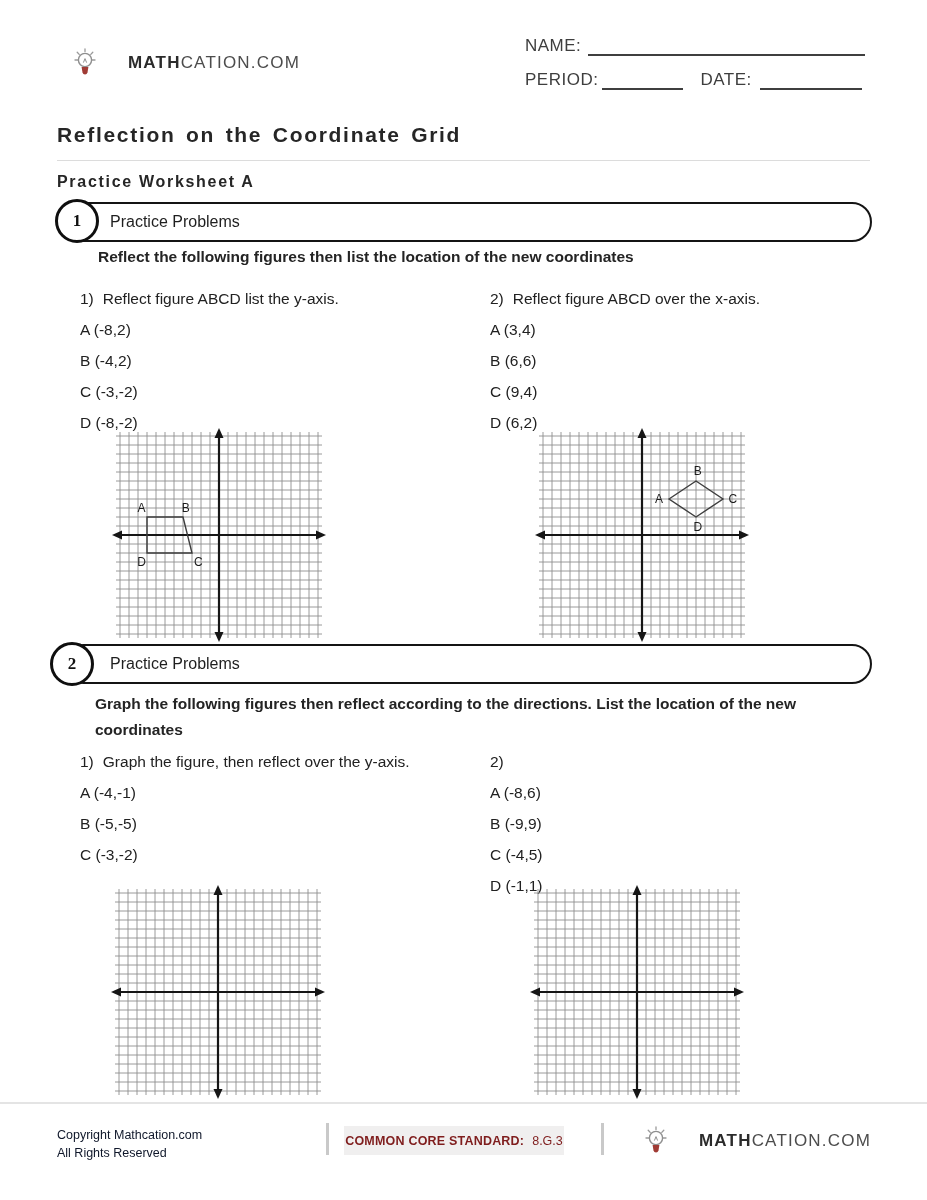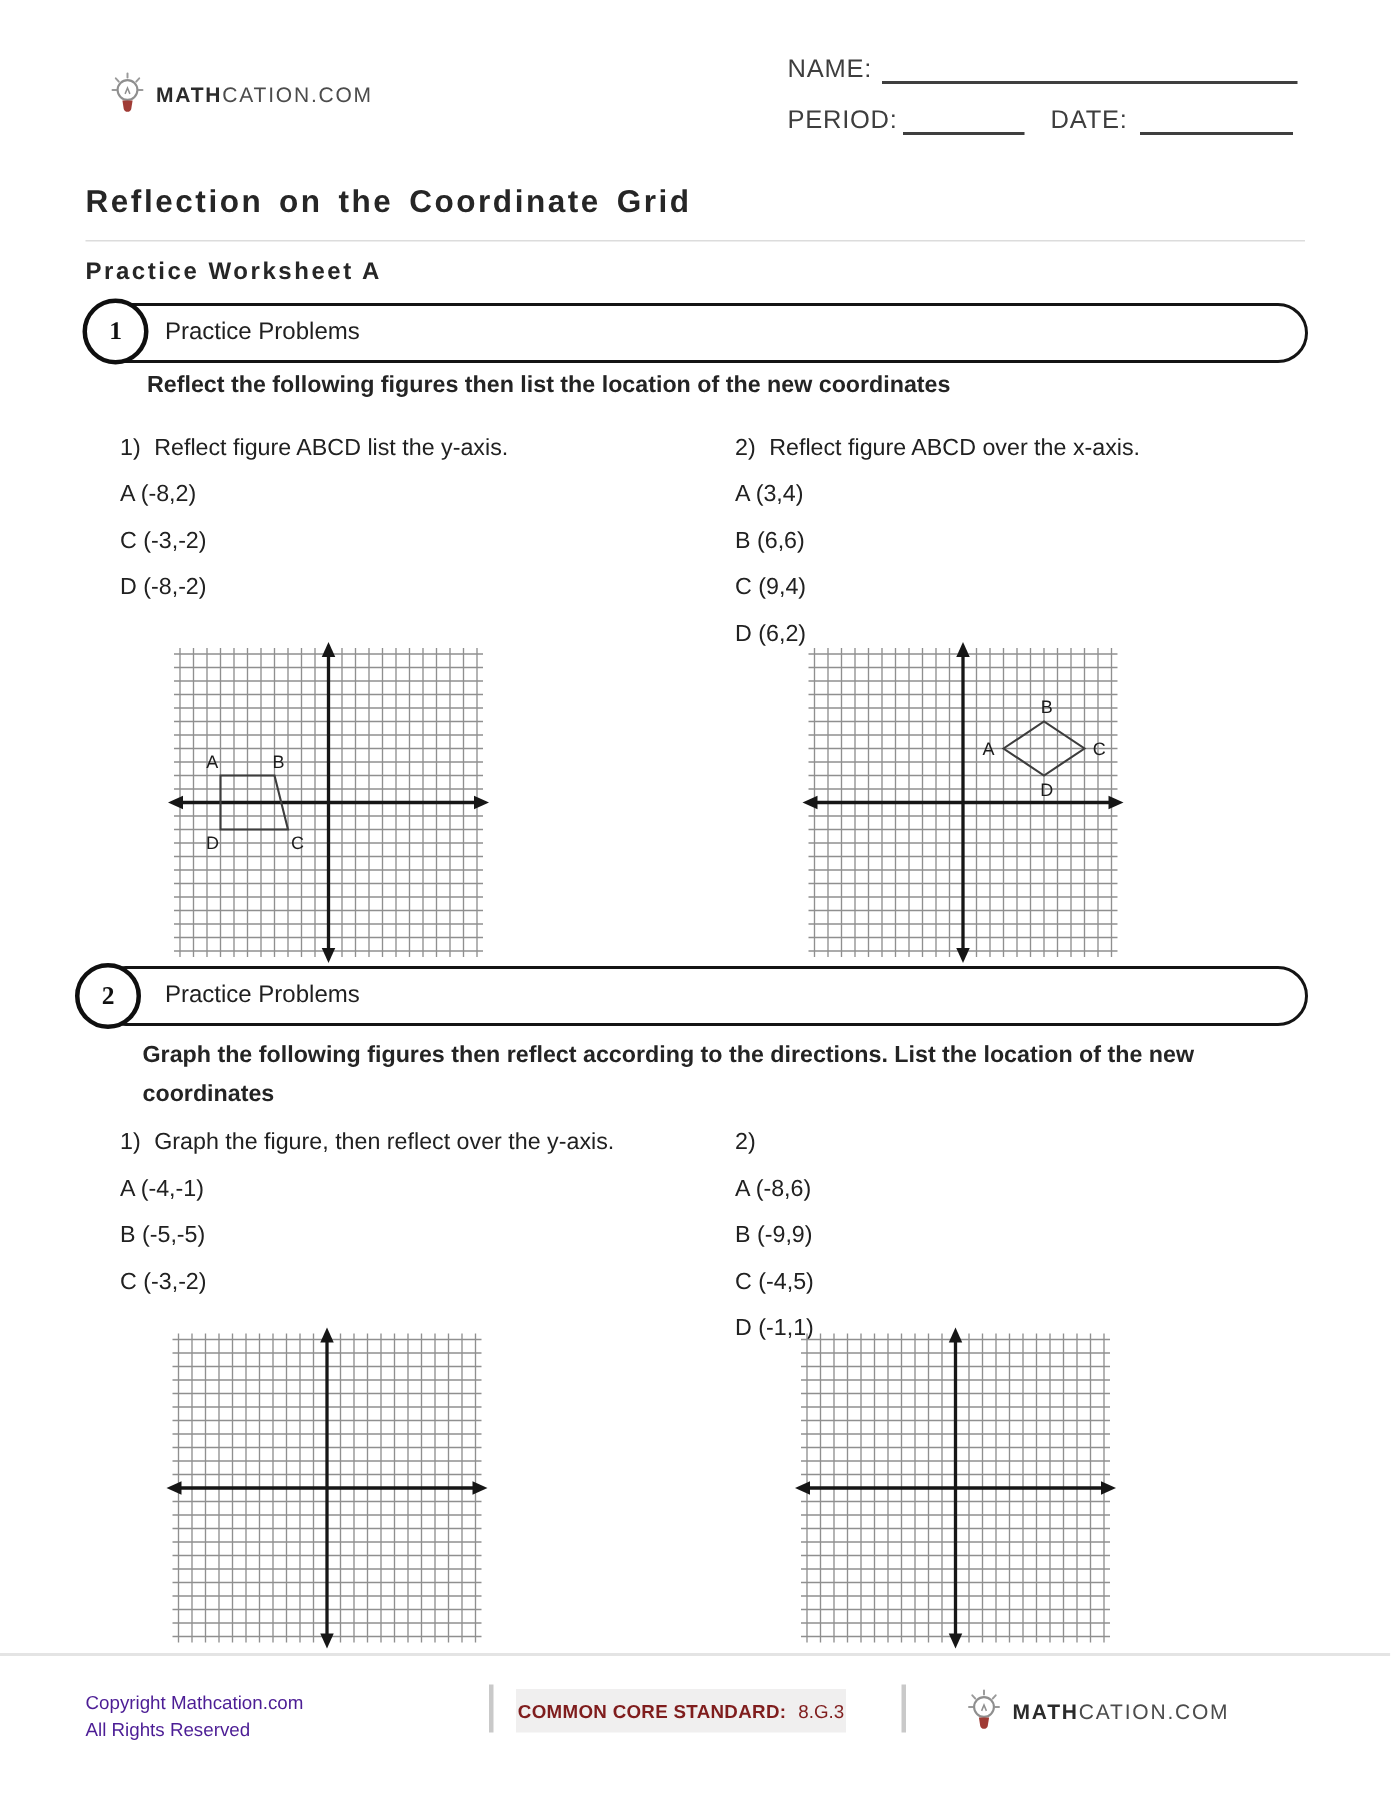--- a/index.html
+++ b/index.html
@@ -3,21 +3,21 @@
 <meta charset="utf-8">
 <style>
   html,body{margin:0;padding:0;background:#fff;}
   .page{position:relative;width:927px;height:1200px;background:#fff;overflow:hidden;
         font-family:"Liberation Sans",sans-serif;color:#2c2c2c;}
 
   
   .logo-row{position:absolute;display:flex;align-items:center;gap:8px;}
   #header-logo{left:74px;top:48px;}
   .bulb{width:22px;height:30px;}
-  .brand{font-size:14px;letter-spacing:1.2px;color:#333;white-space:nowrap;}
+  .brand{font-size:17px;letter-spacing:1.2px;color:#333;white-space:nowrap;margin-left:24px;}
   .brand .bold{font-weight:700;color:#2b2b2b;}
   .brand .light{font-weight:400;color:#4c4c4c;}
 
   .fill-row{position:absolute;display:flex;align-items:flex-end;}
   .fill-label{font-size:17px;font-weight:400;color:#3e3e3e;letter-spacing:.5px;}
   .fill-line{border-bottom:2px solid #3f3f3f;height:18px;}
   #row-name{left:525px;top:36px;}
   #row-pd{left:525px;top:70px;}
   #name-line{width:277px;margin-left:7px;}
   #period-line{width:81px;margin-left:4px;}
@@ -51,21 +51,21 @@
   #p11{left:80px;top:283px;} #p12{left:490px;top:283px;}
   #p21{left:80px;top:746px;} #p22{left:490px;top:746px;}
 
   
   .grid-svg{position:absolute;width:230px;height:230px;}
   #g1{left:104px;top:420px;} #g2{left:527px;top:420px;}
   #g3{left:103px;top:877px;} #g4{left:522px;top:877px;}
 
   
   .footer-rule{position:absolute;left:0;top:1102px;width:927px;border-top:2px solid #e4e4e4;}
-  .copyright{position:absolute;left:57px;top:1126px;font-size:12.5px;line-height:18px;color:#4c1d95;}
+  .copyright{position:absolute;left:57px;top:1126px;font-size:12.5px;line-height:18px;color:#0f172a;}
   .vdiv{position:absolute;width:3px;height:32px;background:#c9c9c9;top:1123px;}
   #vd1{left:326px;} #vd2{left:601px;}
   .ccs{position:absolute;left:344px;top:1126px;width:220px;height:29px;background:#f0efef;
        display:flex;align-items:center;justify-content:center;gap:8px;font-size:12.5px;color:#7f1d1d;}
   .ccs .lbl{font-weight:700;letter-spacing:.2px;}
   #footer-logo{left:645px;top:1126px;}
 </style>
 </head>
 <body>
 
@@ -108,20 +108,21 @@
   <div class="num-circle" id="circle1">1</div>
   <div class="instruction" id="instr1">Reflect the following figures then list the location of the new coordinates</div>
 
   <div class="problem" id="p11">
     <div class="prompt">
       <span>1)</span>
       <span>Reflect figure ABCD list the y-axis.</span>
     </div>
     <div class="coords">
         <div>A (-8,2)</div>
+        <div>B (-4,2)</div>
         <div>C (-3,-2)</div>
         <div>D (-8,-2)</div>
       </div>
   </div>
   <div class="problem" id="p12">
     <div class="prompt">
       <span>2)</span>
       <span>Reflect figure ABCD over the x-axis.</span>
     </div>
     <div class="coords">

